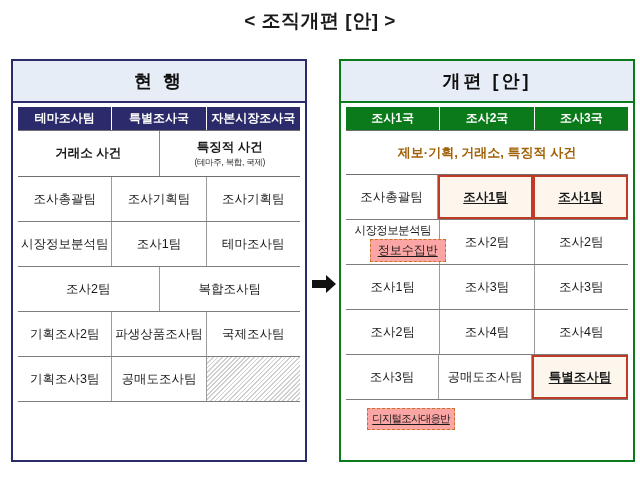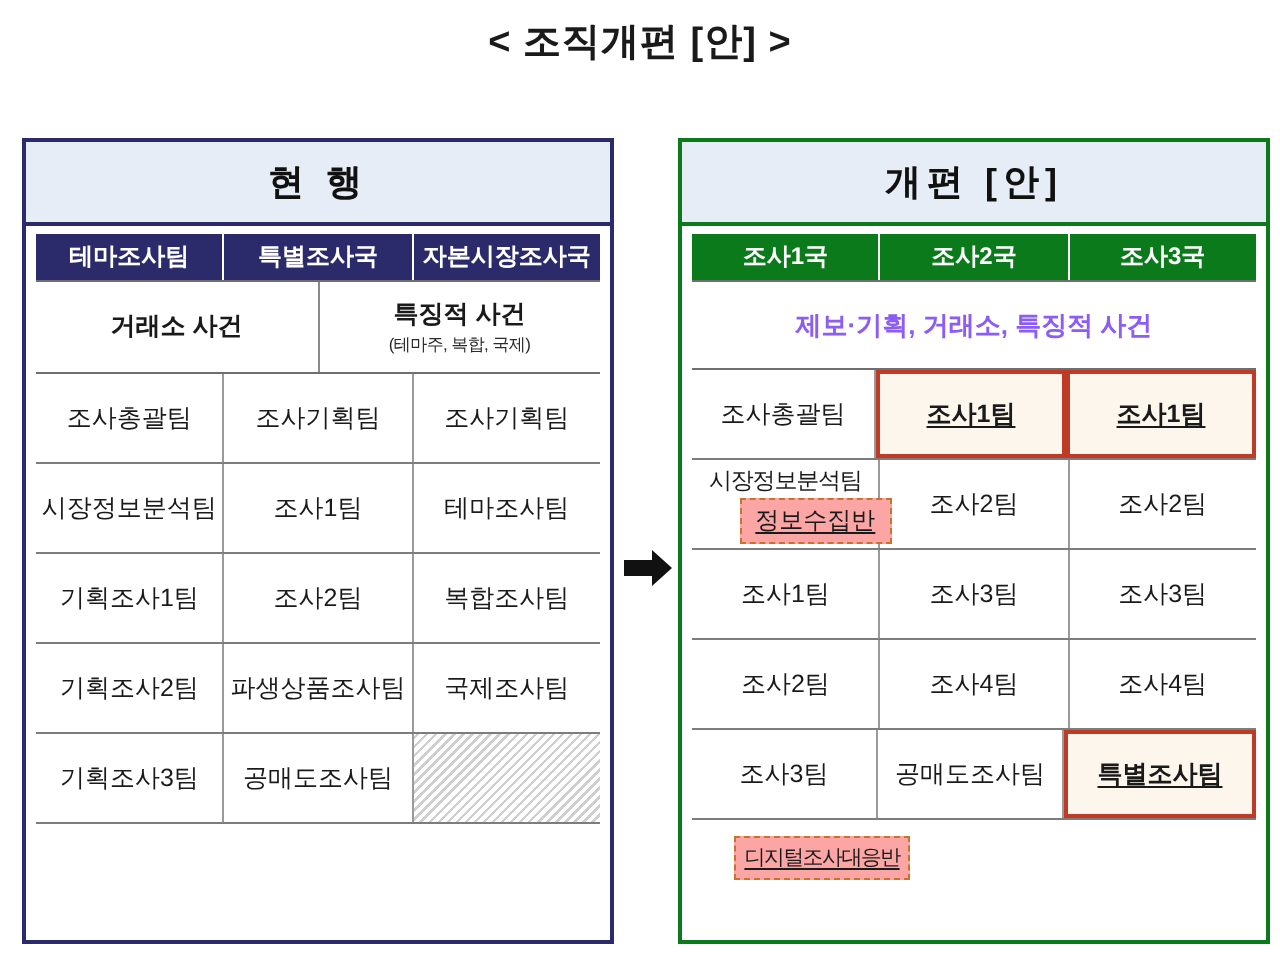--- a/index.html
+++ b/index.html
@@ -23,21 +23,21 @@
     text-align: center;
     font-size: 19px;
     font-weight: bold;
     color: #1a1a1a;
     letter-spacing: 0.5px;
   }
 
   
   .panel {
     position: absolute;
-    top: 69px;
+    top: 59px;
     width: 296px;
     height: 403px;
     background: #ffffff;
   }
   .panel-left  { left: 11px;  border: 2px solid #2b2b6b; }
   .panel-right { left: 339px; border: 2px solid #0a7a1a; }
 
   .panel-head {
     height: 42px;
     background: #e7edf6;
@@ -108,21 +108,21 @@
     margin-top: 1px;
     letter-spacing: -0.3px;
   }
   .scope-merged {
     height: 45px;
     display: flex;
     align-items: center;
     justify-content: center;
     font-size: 13px;
     font-weight: bold;
-    color: #8b5cf6;
+    color: #a16207;
     border-bottom: 1.5px solid #6f6f6f;
   }
   .row-scope.top-rule { border-top: 1.5px solid #6f6f6f; }
 
   
   .row-team {
     border-bottom: 1.2px solid #7d7d7d;
   }
   .row-team:last-of-type { border-bottom: 1.2px solid #7d7d7d; }
   .row-team .cell {
@@ -233,21 +233,20 @@
         <div class="cell">조사기획팀</div>
       </div>
 
       <div class="row row-team">
         <div class="cell">시장정보분석팀</div>
         <div class="cell">조사1팀</div>
         <div class="cell">테마조사팀</div>
       </div>
 
       <div class="row row-team">
-        <div class="cell">기획조사1팀</div>
         <div class="cell">조사2팀</div>
         <div class="cell">복합조사팀</div>
       </div>
 
       <div class="row row-team">
         <div class="cell">기획조사2팀</div>
         <div class="cell">파생상품조사팀</div>
         <div class="cell">국제조사팀</div>
       </div>
 

